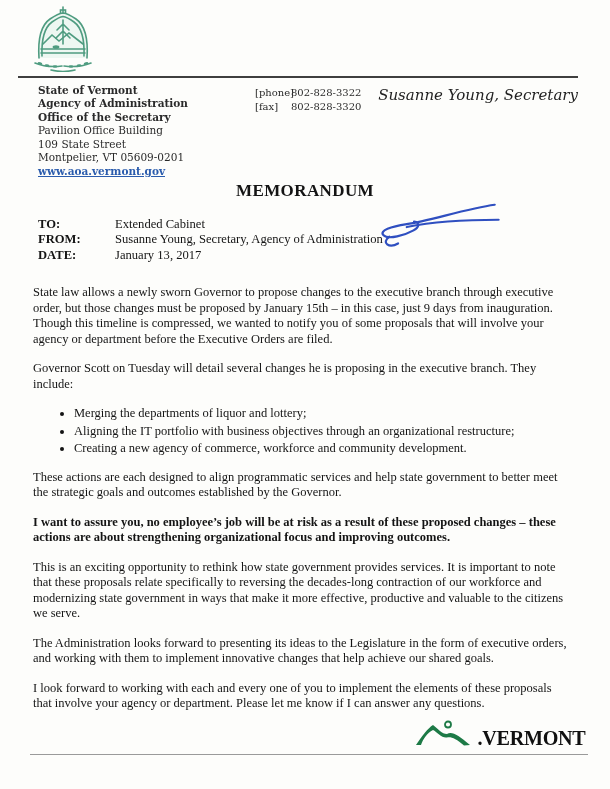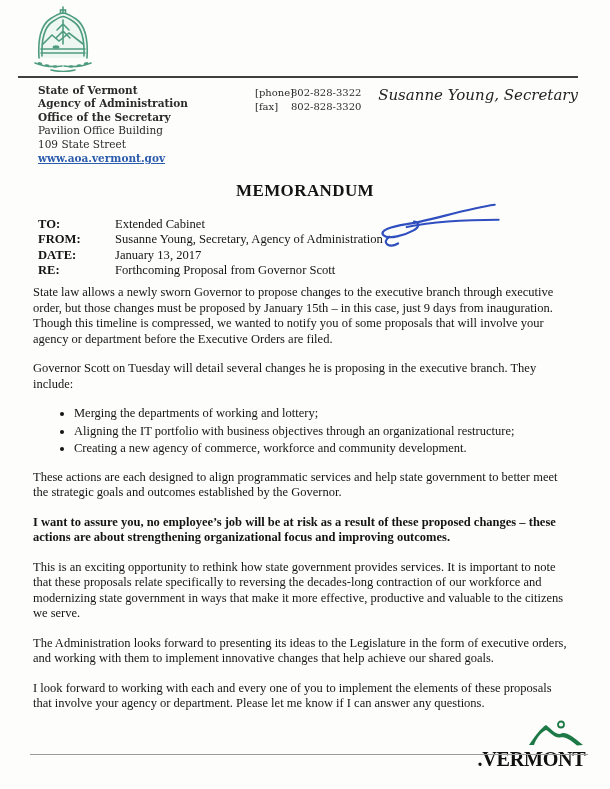--- a/index.html
+++ b/index.html
@@ -65,21 +65,21 @@
     font-size:12.5px; line-height:15.5px;
   }
   .body-text p { margin:0 12px 14px 0; }
   .body-text p.strong { font-weight:bold; }
   .body-text ul { margin:0 0 13px 0; padding-left:41px; }
   .body-text li { margin-bottom:2px; }
 
   
   .footer-brand {
     position:absolute; right:24px; top:719px;
-    display:flex; align-items:flex-end;flex-direction:column;
+    display:flex; align-items:flex-end;
   }
   .footer-brand .mountain { width:58px; height:30px; margin-right:1px; }
   .footer-brand .brand-text {
     font-family:"Liberation Serif", serif;
     font-weight:bold; font-size:21px; line-height:21px;
     color:#101010; transform:scaleX(0.96); transform-origin:right bottom;
     letter-spacing:-0.3px;
   }
   .footer-rule { position:absolute; left:30px; top:754px; width:558px; height:1px; background:#9a9a9a; }
 </style>
@@ -119,20 +119,21 @@
   </svg>
 
   <div class="top-rule"></div>
 
   <div class="lh-left">
     <div class="org">State of Vermont</div>
     <div class="org">Agency of Administration</div>
     <div class="org">Office of the Secretary</div>
     <div>Pavilion Office Building</div>
     <div>109 State Street</div>
+    <div>Montpelier, VT 05609-0201</div>
     <span class="site">www.aoa.vermont.gov</span>
   </div>
 
   <div class="lh-contact">
     <div class="row">
       <span class="lbl">[phone]</span>
       <span>802-828-3322</span>
     </div>
     <div class="row">
       <span class="lbl">[fax]</span>
@@ -150,39 +151,35 @@
       <span>Extended Cabinet</span>
     </div>
     <div class="frow">
       <span class="flabel">FROM:</span>
       <span>Susanne Young, Secretary, Agency of Administration</span>
     </div>
     <div class="frow">
       <span class="flabel">DATE:</span>
       <span>January 13, 2017</span>
     </div>
-    <div class="frow">
-      <span class="flabel">RE:</span>
-      <span>Forthcoming Proposal from Governor Scott</span>
-    </div>
   </div>
 
   <svg class="signature" viewBox="0 0 150 60" fill="none">
     <g stroke="#2f4fc0" stroke-width="2.3" stroke-linecap="round">
       <path d="M143 7 C114 11 74 24 52 27 C36 29.5 23 33.5 28 38.5 C33 43.5 50 38.5 59 33.5 C65 30 66 25.5 59.5 24.5"></path>
       <path d="M52 30 C72 26 106 22.5 147 22.5"></path>
       <path d="M34 40 C25 46.5 34 52.5 43 47"></path>
     </g>
   </svg>
 
   <div class="body-text">
     <p>State law allows a newly sworn Governor to propose changes to the executive branch through executive order, but those changes must be proposed by January 15th – in this case, just 9 days from inauguration.  Though this timeline is compressed, we wanted to notify you of some proposals that will involve your agency or department before the Executive Orders are filed.</p>
     <p>Governor Scott on Tuesday will detail several changes he is proposing in the executive branch. They include:</p>
     <ul>
-      <li>Merging the departments of working and lottery;</li>
+      <li>Merging the departments of liquor and lottery;</li>
       <li>Aligning the IT portfolio with business objectives through an organizational restructure;</li>
       <li>Creating a new agency of commerce, workforce and community development.</li>
     </ul>
     <p>These actions are each designed to align programmatic services and help state government to better meet the strategic goals and outcomes established by the Governor.</p>
     <p class="strong">I want to assure you, no employee’s job will be at risk as a result of these proposed changes – these actions are about strengthening organizational focus and improving outcomes.</p>
     <p>This is an exciting opportunity to rethink how state government provides services.  It is important to note that these proposals relate specifically to reversing the decades-long contraction of our workforce and modernizing state government in ways that make it more effective, productive and valuable to the citizens we serve.</p>
     <p>The Administration looks forward to presenting its ideas to the Legislature in the form of executive orders, and working with them to implement innovative changes that help achieve our shared goals.</p>
     <p>I look forward to working with each and every one of you to implement the elements of these proposals that involve your agency or department.  Please let me know if I can answer any questions.</p>
   </div>
 

